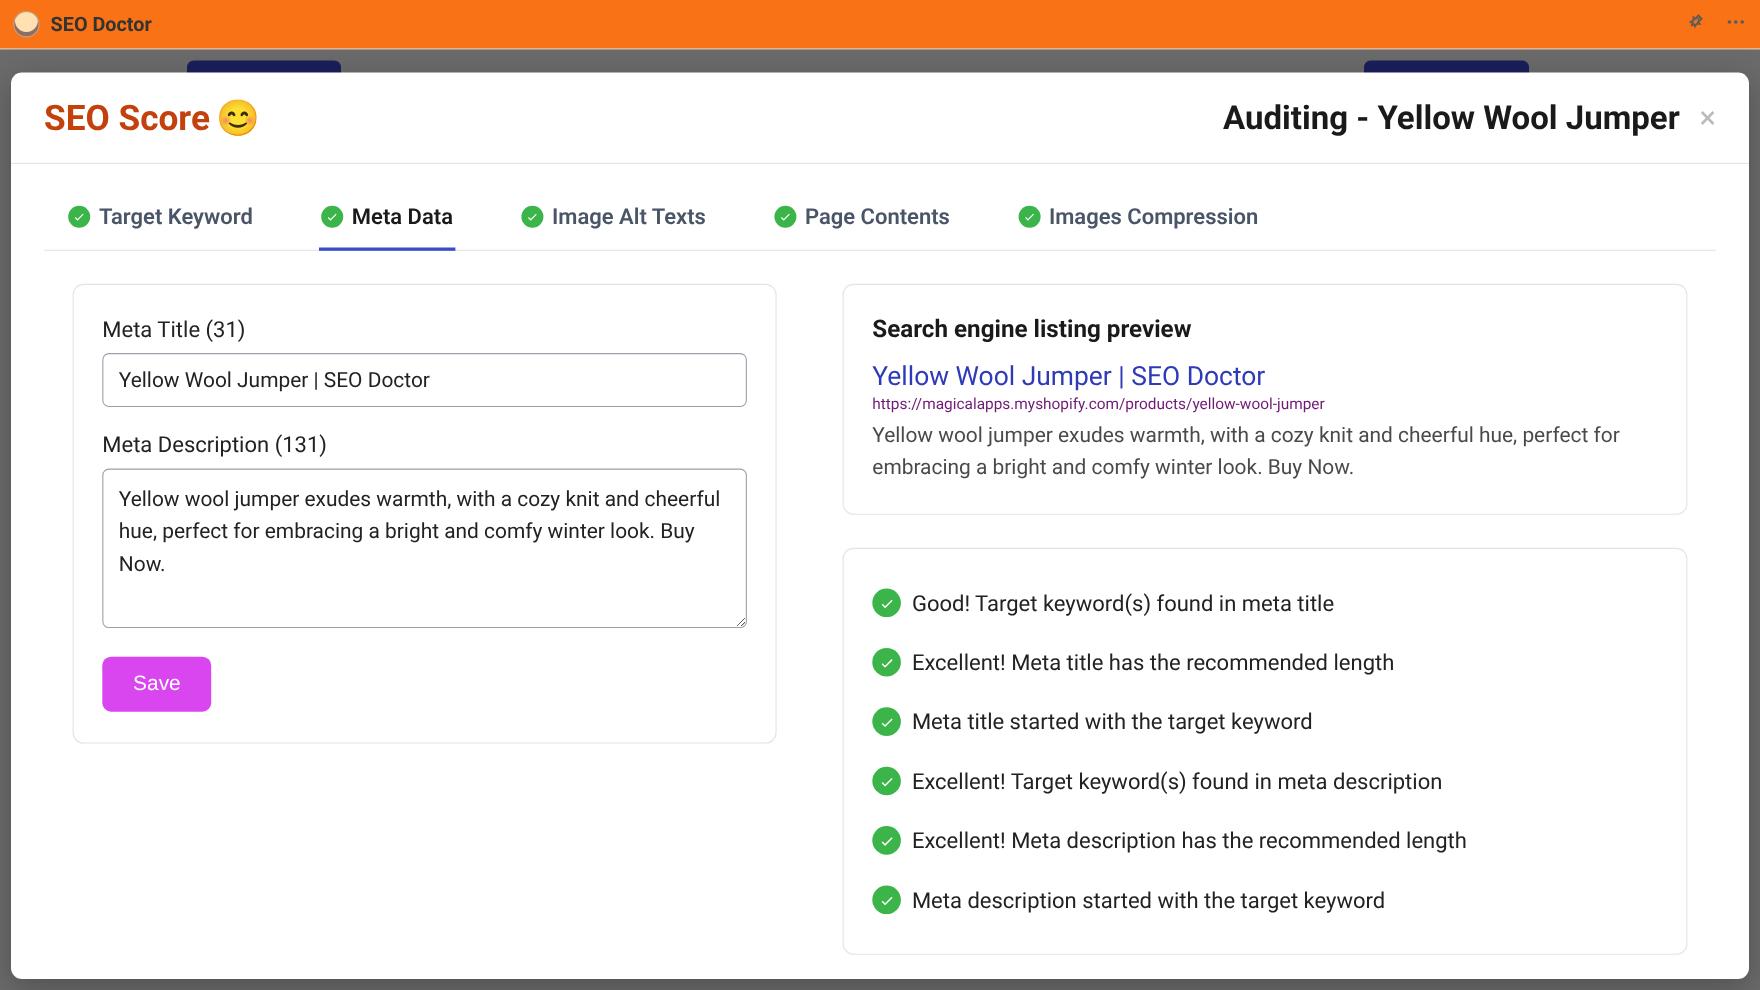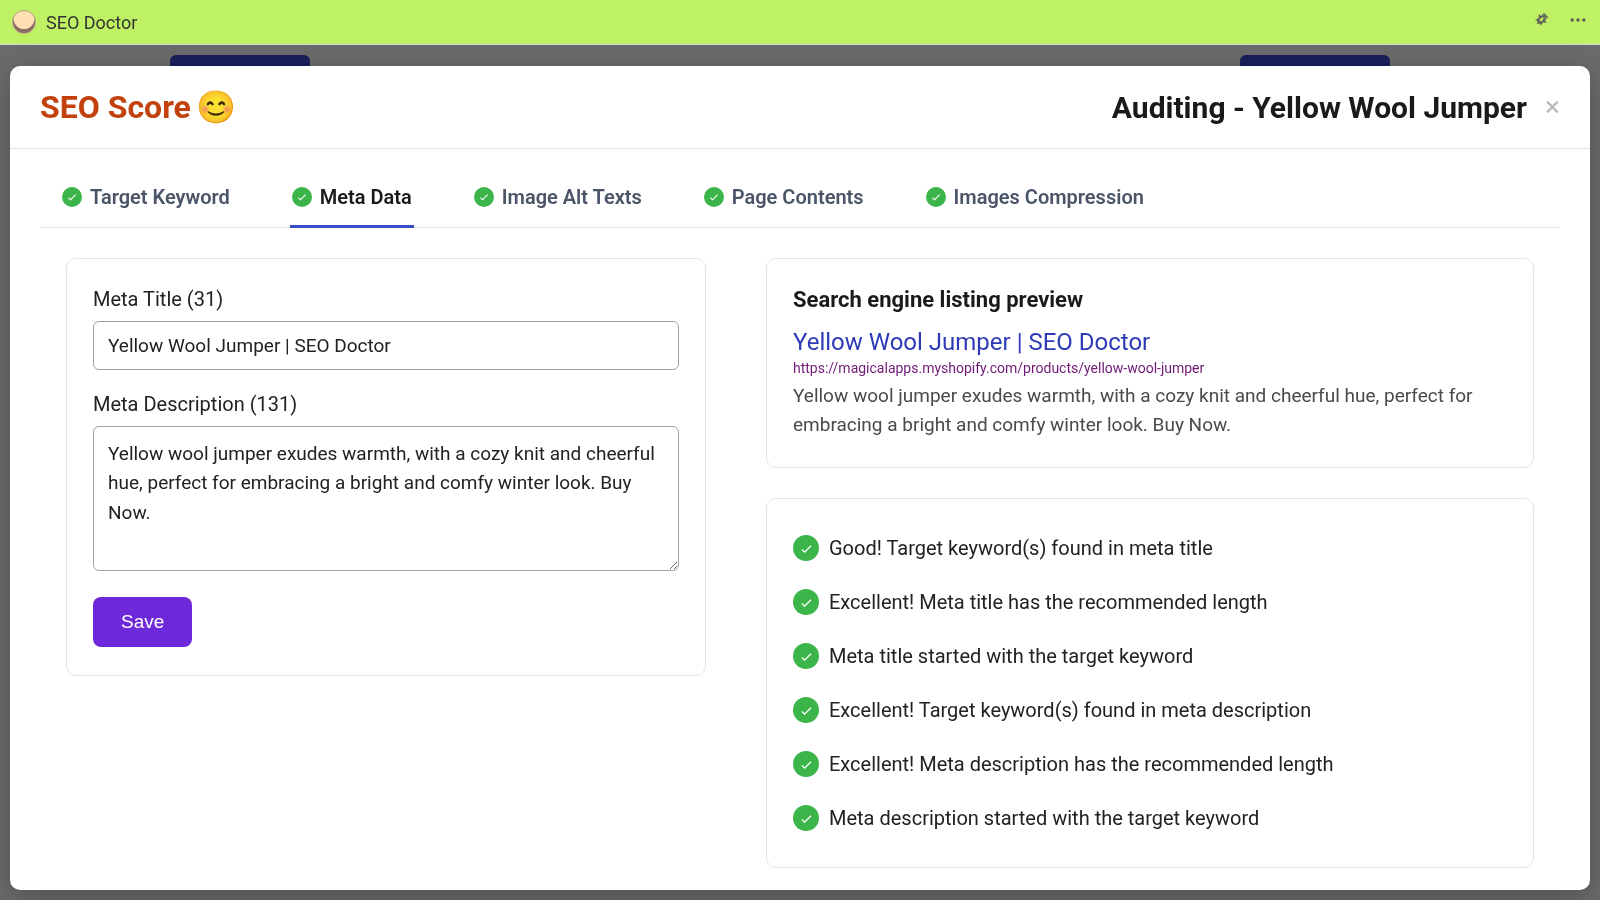--- a/index.html
+++ b/index.html
@@ -1,25 +1,26 @@
 <!DOCTYPE html>
 <html><head>
 <meta charset="utf-8">
 <style>
   * { box-sizing: border-box; margin: 0; padding: 0; }
   html, body { width: 1600px; height: 900px; font-family: -apple-system, BlinkMacSystemFont, "Segoe UI", Roboto, Helvetica, Arial, sans-serif; background: #f0f0f0; }
   
   .topbar {
     height: 45px;
-    background: #bef264;
+    background: #f97316;
     border-bottom: 1px solid #d9d9d9;
     display: flex;
     align-items: center;
     padding: 12px 12px;
     justify-content: space-between;
+    font-weight: bold;
   }
   .topbar-left { display: flex; align-items: center; gap: 10px; }
   .app-icon {
     width: 24px; height: 24px; border-radius: 50%;
     background: radial-gradient(circle at 50% 35%, #ffe0b2 55%, #8d6e63 60%);
     border: 1px solid #c0a080;
     display: inline-block;
   }
   .app-name { font-size: 18px; color: #333; }
   .topbar-right { display: flex; align-items: center; gap: 18px; }
@@ -120,21 +121,21 @@
     font-size: 19px;
     color: #222;
     font-family: inherit;
     resize: vertical;
     height: 145px;
     line-height: 1.55;
   }
   .field-gap { height: 22px; }
   .save-btn {
     margin-top: 22px;
-    background: #6d28d9;
+    background: #d946ef;
     color: #fff;
     border: none;
     border-radius: 8px;
     padding: 14px 28px;
     font-size: 19px;
     cursor: pointer;
   }
   
   .preview-title { font-size: 22px; font-weight: 700; color: #1a1a1a; margin-bottom: 16px; }
   .serp-title { font-size: 24px; color: #2e3ab8; margin-bottom: 4px; }

